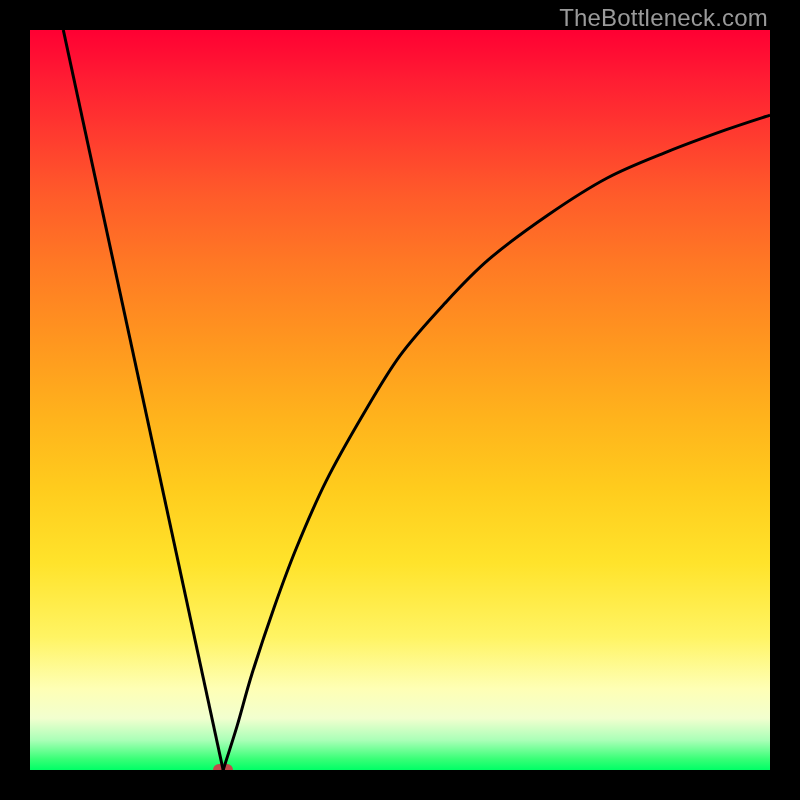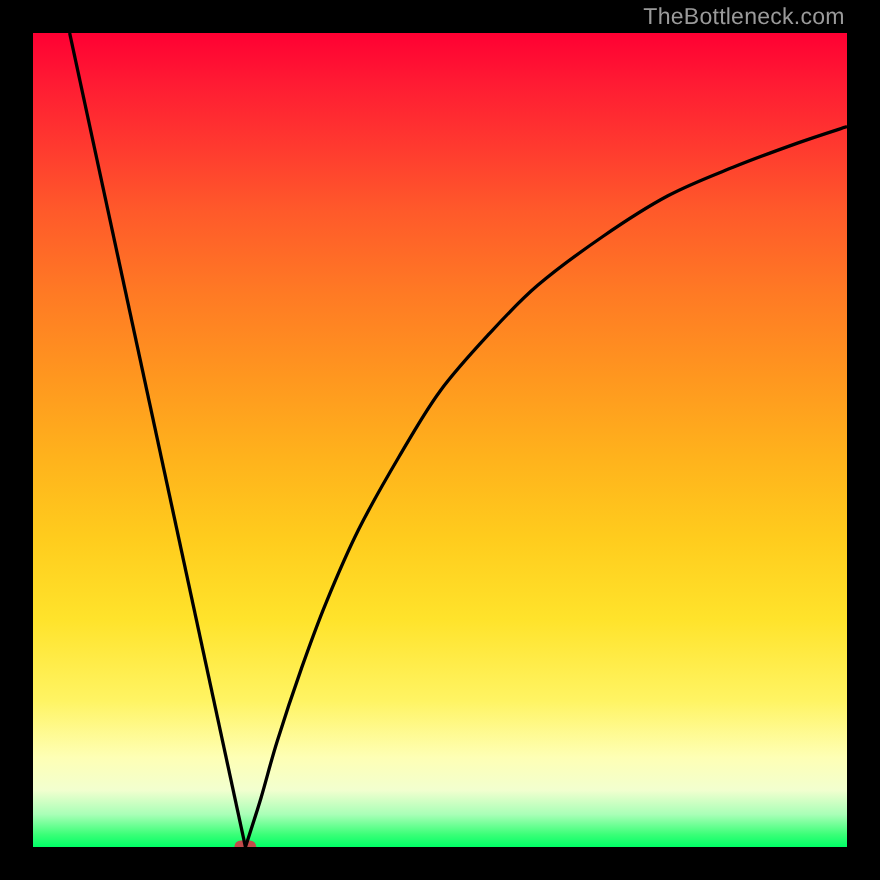--- a/index.html
+++ b/index.html
@@ -57,21 +57,21 @@
   .curve {
     position: absolute;
     inset: 0;
     pointer-events: none;
   }
   .watermark {
     position: absolute;
     top: 4px;
     right: 32px;
     color: #9a9a9a;
-    font-size: 21px;
+    font-size: 24px;
     letter-spacing: 0.2px;
     user-select: none;
   }
 </style>
 </head>
 <body>
 
 <div class="stage">
   <div class="watermark">TheBottleneck.com</div>
 

